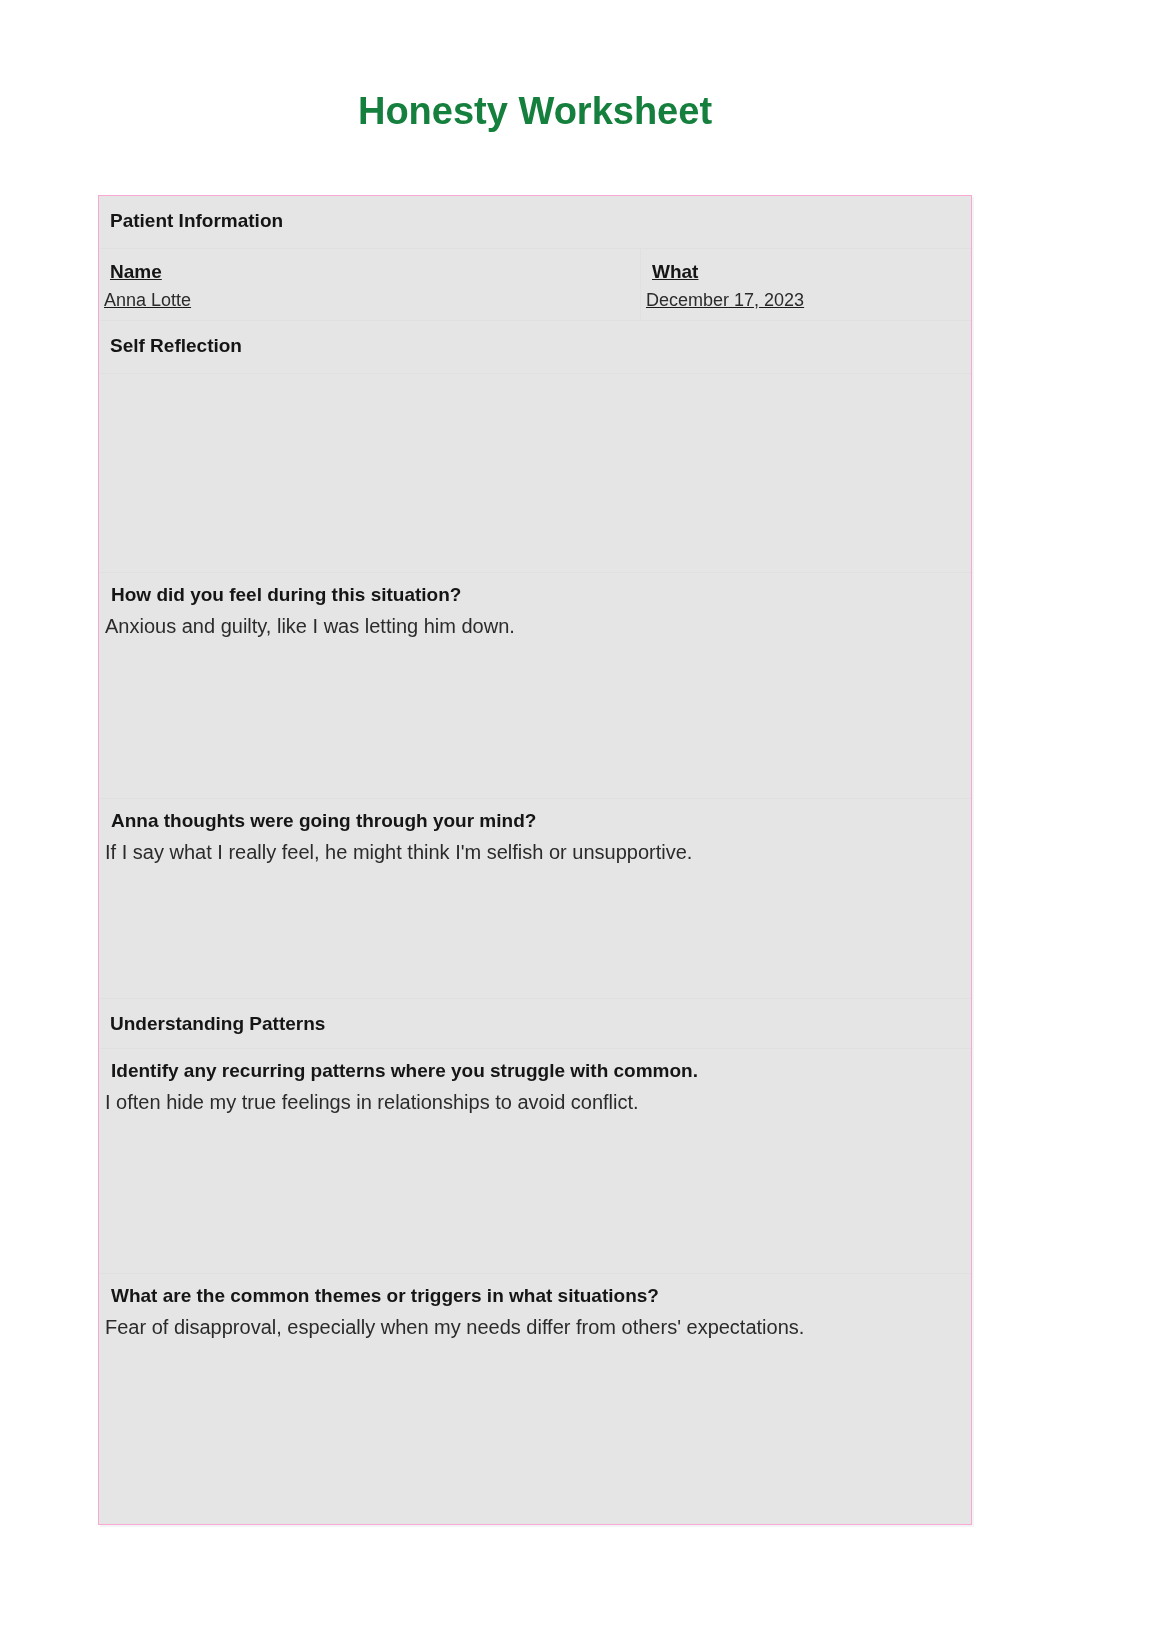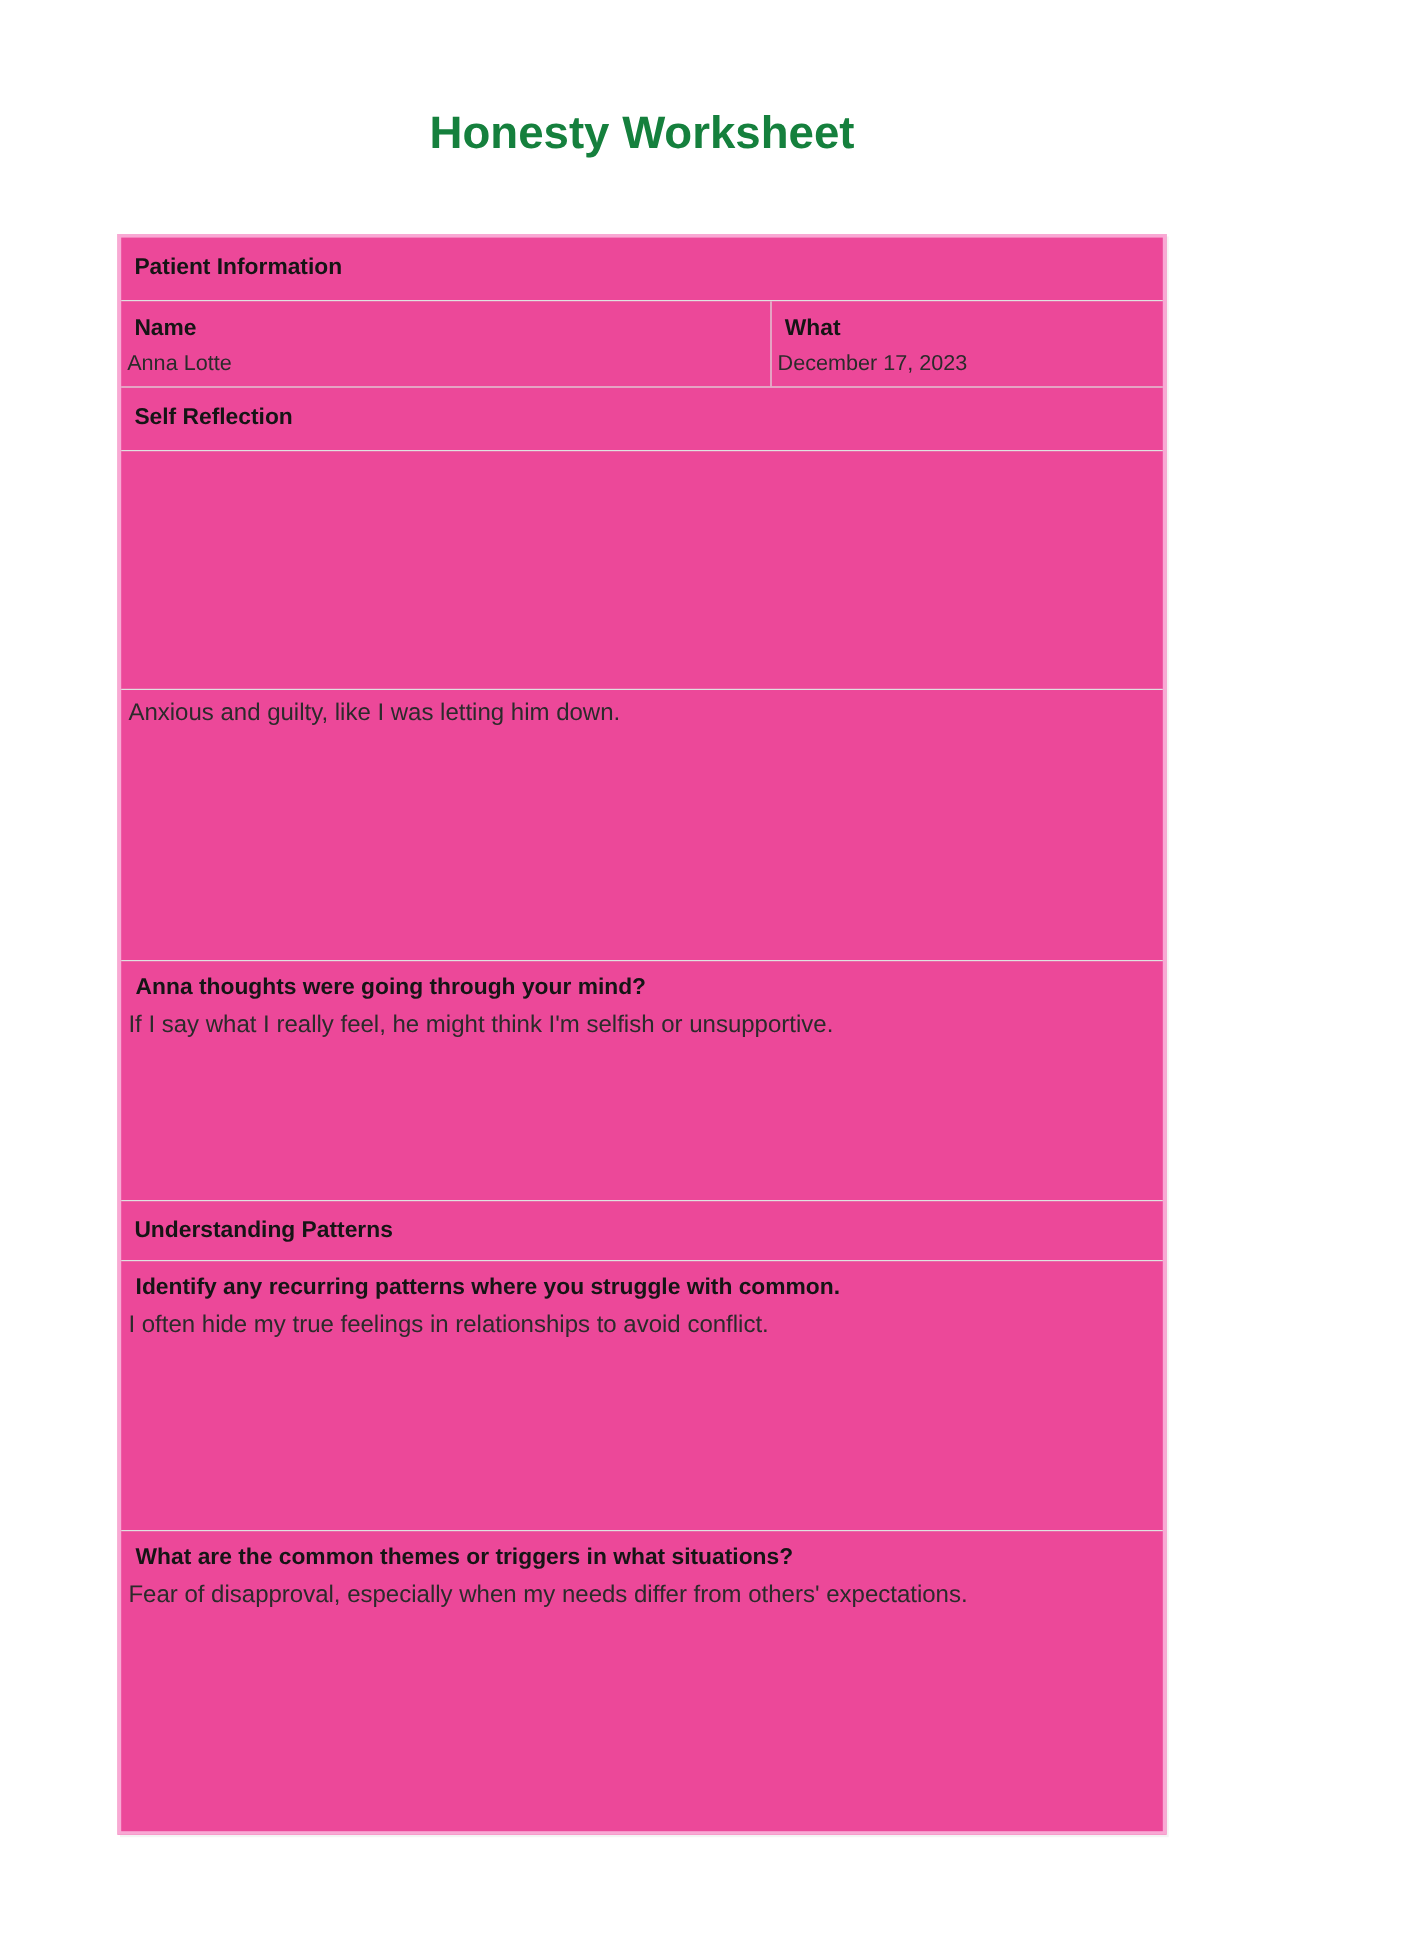--- a/index.html
+++ b/index.html
@@ -17,22 +17,22 @@
     left: 98px; top: 90px; width: 874px;
     text-align: center;
     font-size: 38px; font-weight: bold;
     letter-spacing: 0px;
     color: #15803d;
   }
 
   .sheet {
     position: absolute;
     left: 98px; top: 195px; width: 874px;
-    border: 3px solid #f9a8d4;
-    background: #ec4899;
+    border: 1px solid #f9a8d4;
+    background: #e5e5e5;
     box-shadow: 2px 2px 0 rgba(0,0,0,0.045);
   }
   .row { border-bottom: 1px solid #e0e0e0; overflow: hidden; }
   .row:last-child { border-bottom: none; }
 
   .row-head   { height: 53px; }
   .row-fields { height: 72px; display: flex; }
   .row-head2  { height: 53px; }
   .row-q1     { height: 199px; }
   .row-q2     { height: 226px; }
@@ -40,21 +40,21 @@
   .row-up     { height: 50px; }
   .row-q4     { height: 225px; }
   .row-q5     { height: 250px; }
 
   .section-label {
     display: block;
     padding: 14px 10px 0 11px;
     font-size: 19px; font-weight: bold; color: #151515;
   }
 
-  .cell { height: 100%; }
+  .cell { height: 100%; text-decoration: underline; }
   .cell-name { width: 542px; border-right: 1px solid #e0e0e0; }
   .cell-date { flex: 1; }
   .field-label {
     padding: 12px 8px 0 11px;
     font-size: 19px; font-weight: bold; color: #151515;
   }
   .field-value {
     padding: 7px 8px 0 5px;
     font-size: 18px; color: #2b2b2b;
   }
@@ -95,20 +95,21 @@
     </div>
 
     <div class="row row-head2">
       <span class="section-label">Self Reflection</span>
     </div>
 
     <div class="row row-q1">
     </div>
 
     <div class="row row-q2">
+      <div class="q-label">How did you feel during this situation?</div>
       <div class="q-answer">Anxious and guilty, like I was letting him down.</div>
     </div>
 
     <div class="row row-q3">
       <div class="q-label">Anna thoughts were going through your mind?</div>
       <div class="q-answer">If I say what I really feel, he might think I'm selfish or unsupportive.</div>
     </div>
 
     <div class="row row-up">
       <span class="section-label">Understanding Patterns</span>

